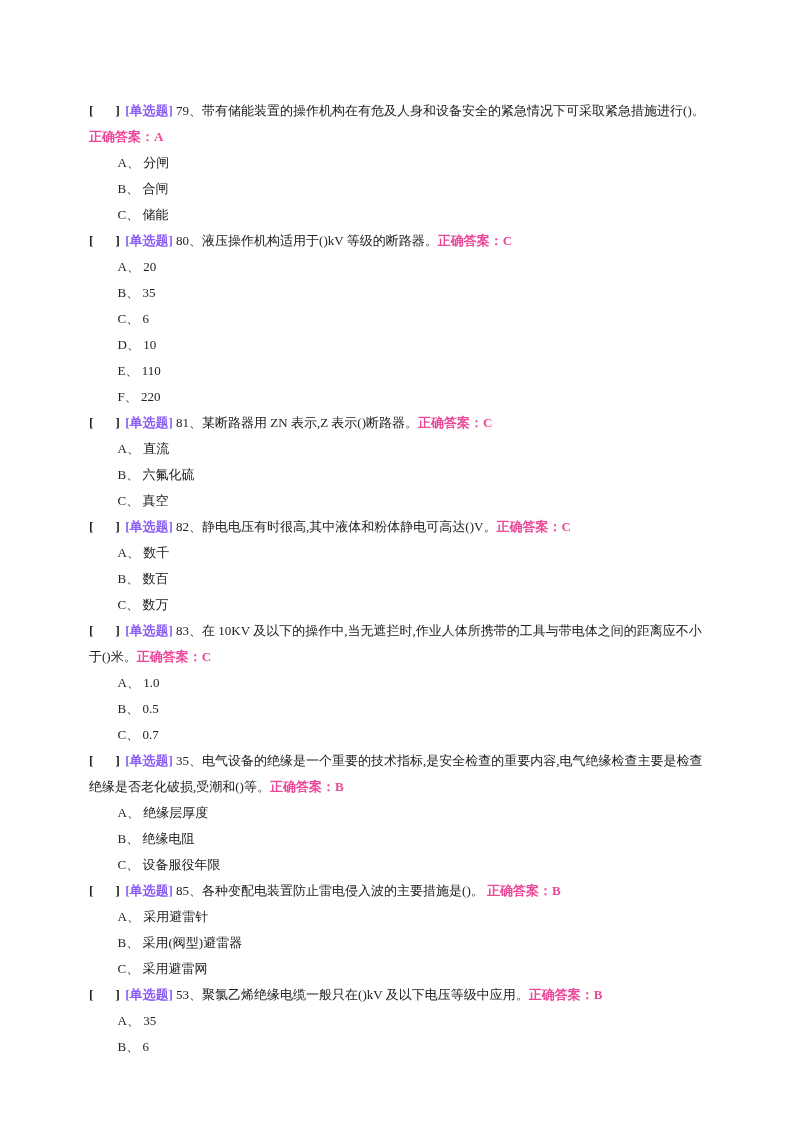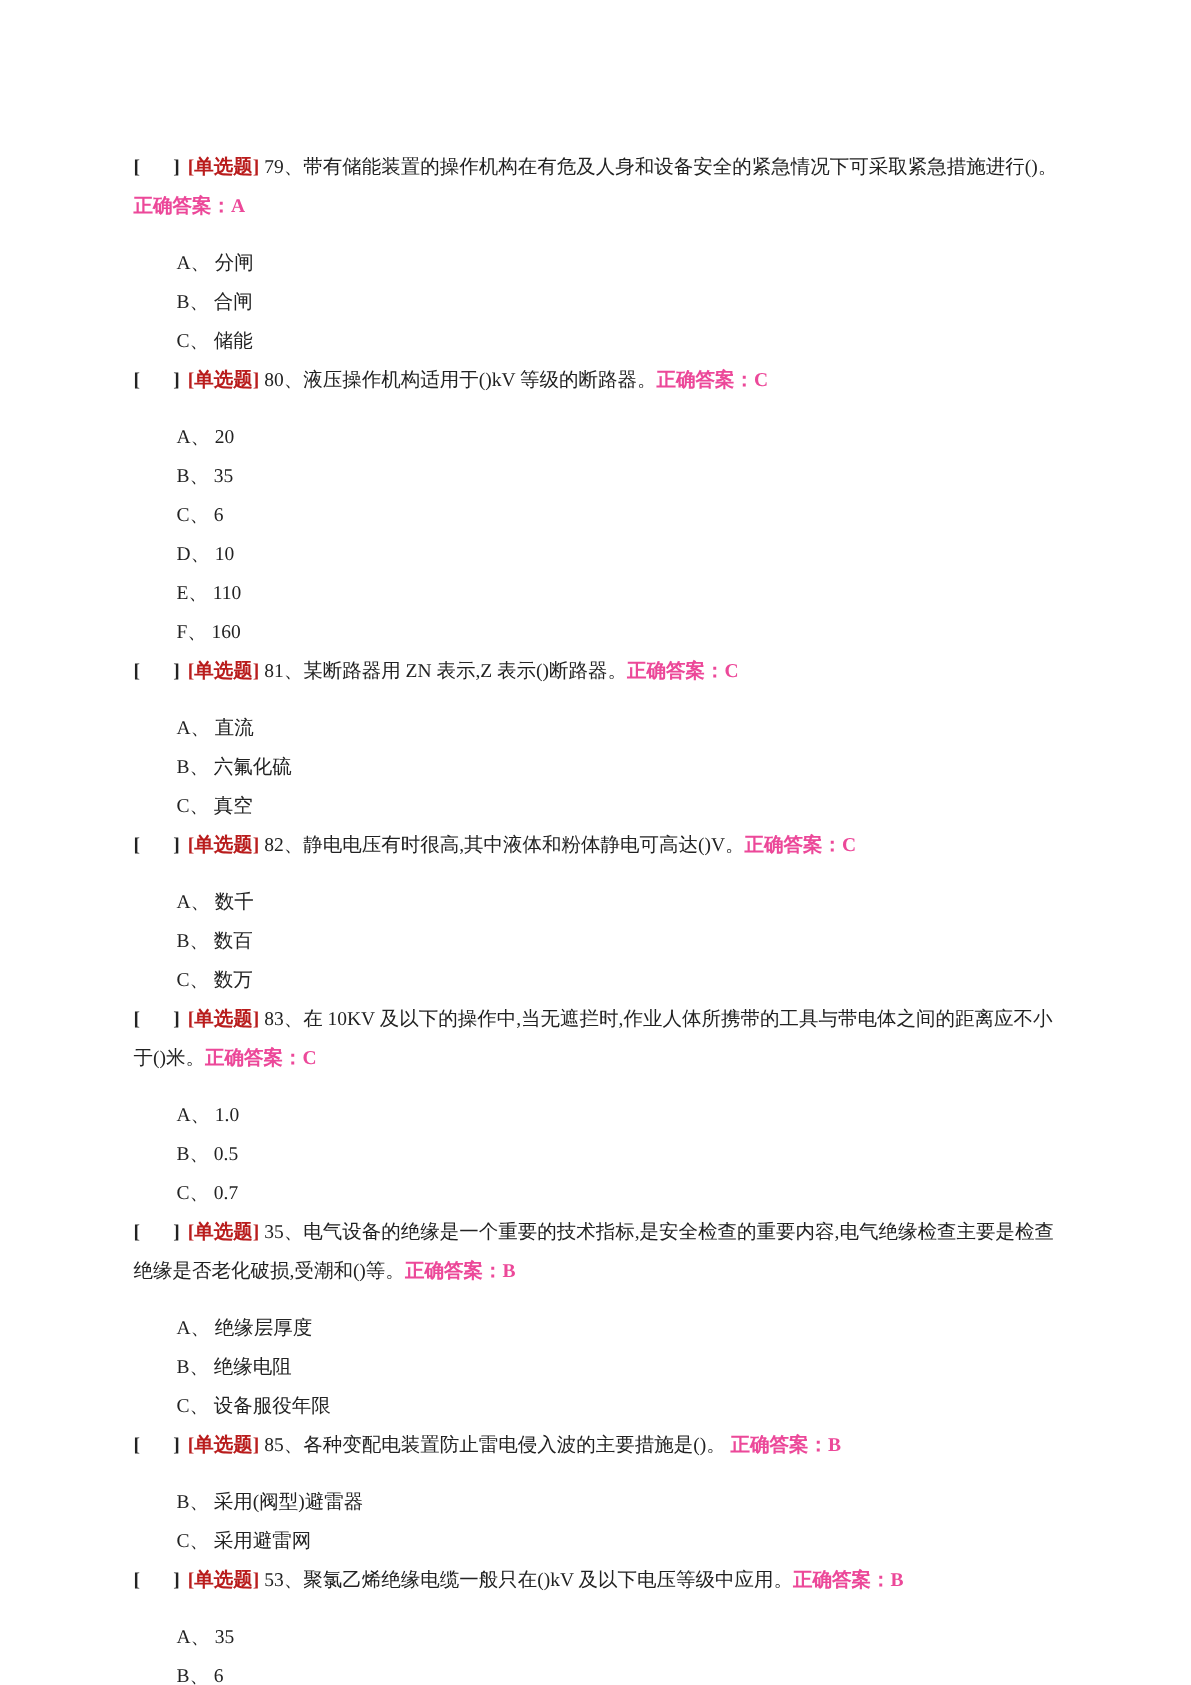--- a/index.html
+++ b/index.html
@@ -19,31 +19,30 @@
       margin-bottom: 0px;
     }
     .question-header {
       text-indent: 0;
     }
     .bracket {
       font-weight: bold;
       letter-spacing: 2px;
     }
     .tag {
-      color: #b91c1c;
+      color: #8b5cf6;
       font-weight: bold;
       font-family: Liberation Serif, serif;
     }
     .answer {
       font-weight: bold;
       color: #ec4899;
     }
     .options {
       margin-left: 0;
-      margin-top: 12px;
     }
     .option-line {
       text-indent: 2.2em;
     }
   </style>
 </head>
 <body>
 
 <div class="page" id="page-root">
     <div class="question-block">
@@ -55,21 +54,21 @@
       </div>
     </div>
     <div class="question-block">
       <div class="question-header"><span class="bracket">[　 ]</span>  <span class="tag">[单选题]</span>  <span>80、液压操作机构适用于()kV 等级的断路器。</span><span class="answer">正确答案：C</span></div>
       <div class="options">
         <div class="option-line"><span>A、</span>  <span>20</span></div>
         <div class="option-line"><span>B、</span>  <span>35</span></div>
         <div class="option-line"><span>C、</span>  <span>6</span></div>
         <div class="option-line"><span>D、</span>  <span>10</span></div>
         <div class="option-line"><span>E、</span>  <span>110</span></div>
-        <div class="option-line"><span>F、</span>  <span>160</span></div>
+        <div class="option-line"><span>F、</span>  <span>220</span></div>
       </div>
     </div>
     <div class="question-block">
       <div class="question-header"><span class="bracket">[　 ]</span>  <span class="tag">[单选题]</span>  <span>81、某断路器用 ZN 表示,Z 表示()断路器。</span><span class="answer">正确答案：C</span></div>
       <div class="options">
         <div class="option-line"><span>A、</span>  <span>直流</span></div>
         <div class="option-line"><span>B、</span>  <span>六氟化硫</span></div>
         <div class="option-line"><span>C、</span>  <span>真空</span></div>
       </div>
     </div>
@@ -93,20 +92,21 @@
       <div class="question-header"><span class="bracket">[　 ]</span>  <span class="tag">[单选题]</span>  <span>35、电气设备的绝缘是一个重要的技术指标,是安全检查的重要内容,电气绝缘检查主要是检查绝缘是否老化破损,受潮和()等。</span><span class="answer">正确答案：B</span></div>
       <div class="options">
         <div class="option-line"><span>A、</span>  <span>绝缘层厚度</span></div>
         <div class="option-line"><span>B、</span>  <span>绝缘电阻</span></div>
         <div class="option-line"><span>C、</span>  <span>设备服役年限</span></div>
       </div>
     </div>
     <div class="question-block">
       <div class="question-header"><span class="bracket">[　 ]</span>  <span class="tag">[单选题]</span>  <span>85、各种变配电装置防止雷电侵入波的主要措施是()。 </span><span class="answer">正确答案：B</span></div>
       <div class="options">
+        <div class="option-line"><span>A、</span>  <span>采用避雷针</span></div>
         <div class="option-line"><span>B、</span>  <span>采用(阀型)避雷器</span></div>
         <div class="option-line"><span>C、</span>  <span>采用避雷网</span></div>
       </div>
     </div>
     <div class="question-block">
       <div class="question-header"><span class="bracket">[　 ]</span>  <span class="tag">[单选题]</span>  <span>53、聚氯乙烯绝缘电缆一般只在()kV 及以下电压等级中应用。</span><span class="answer">正确答案：B</span></div>
       <div class="options">
         <div class="option-line"><span>A、</span>  <span>35</span></div>
         <div class="option-line"><span>B、</span>  <span>6</span></div>
       </div>

